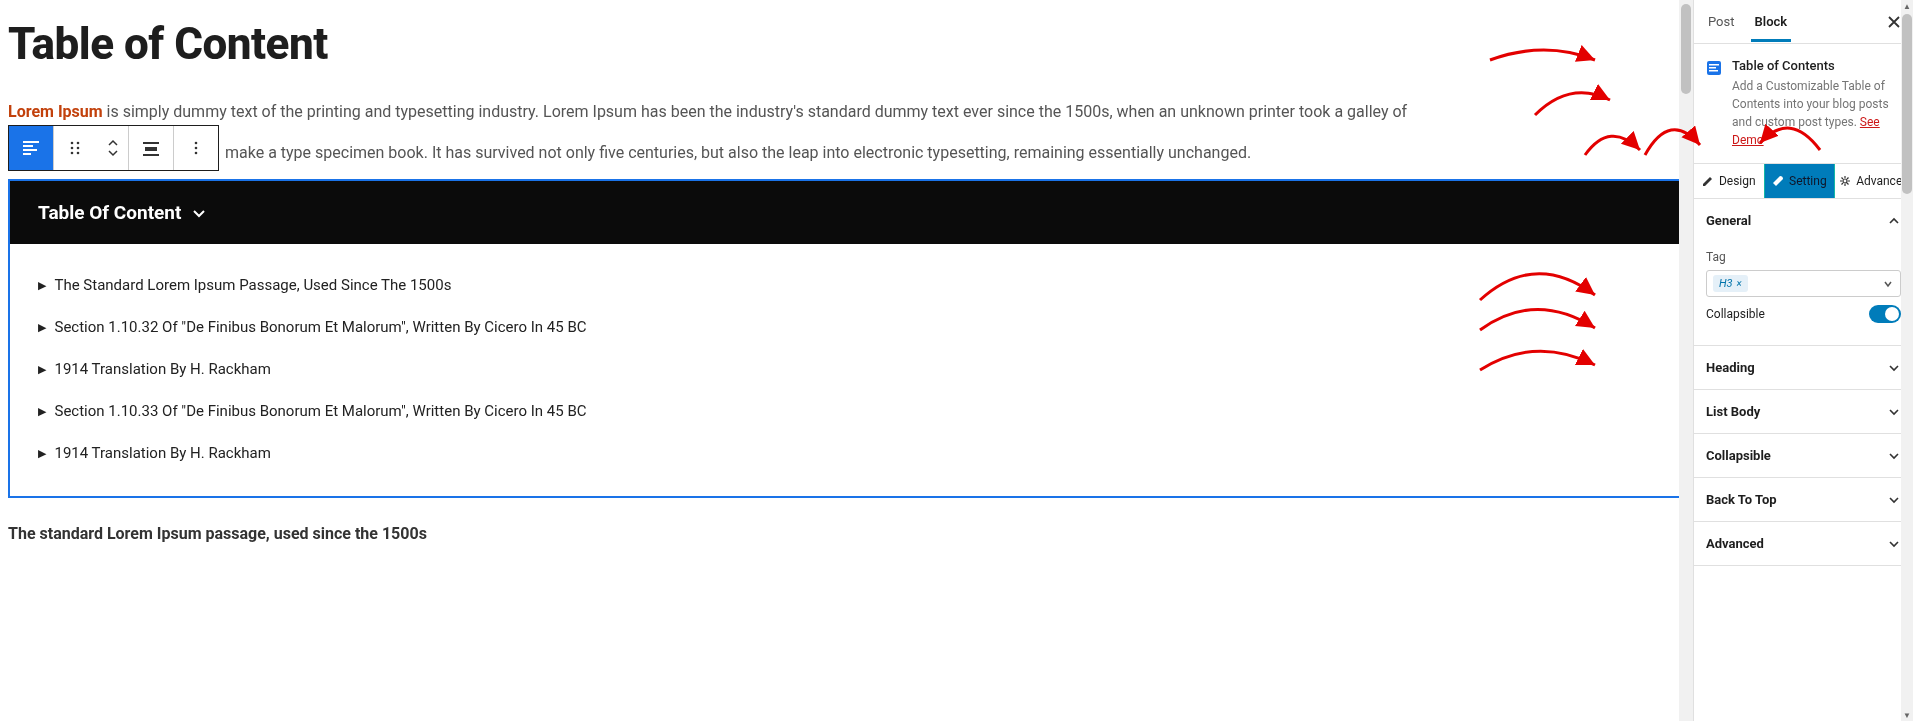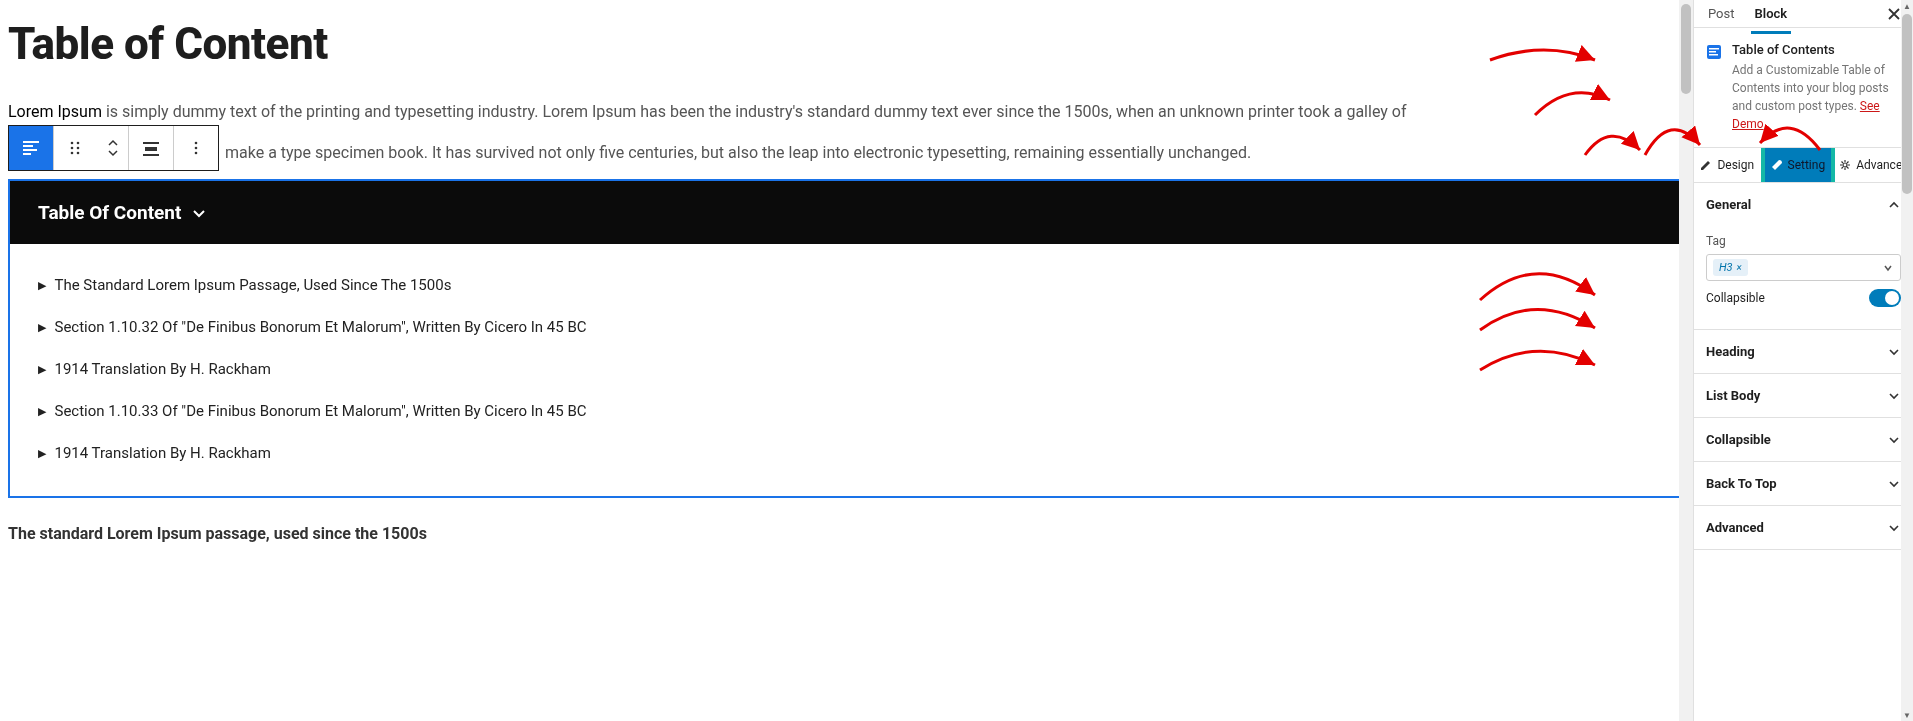--- a/index.html
+++ b/index.html
@@ -3,52 +3,52 @@
 <meta charset="utf-8">
 <style>
 * { box-sizing: border-box; margin: 0; padding: 0; }
 body { font-family: -apple-system, BlinkMacSystemFont, "Segoe UI", Roboto, sans-serif; font-size: 13px; color: #1e1e1e; background: #fff; overflow: hidden; }
 .app { display: flex; width: 1913px; height: 721px; position: relative; }
 .main { flex: 1; padding: 0 8px; overflow-y: auto; position: relative; }
 .main-scroll { position: absolute; right: 0; top: 0; width: 14px; height: 100%; background: #f1f1f1; }
 .main-scroll-thumb { position: absolute; left: 2px; top: 4px; width: 10px; height: 90px; background: #c1c1c1; border-radius: 5px; }
 .page-title { font-size: 44px; font-weight: 800; font-family: "Segoe UI", Roboto, sans-serif; margin: 18px 0 28px 0; letter-spacing: -0.5px; }
 .para { font-size: 16px; color: #555; line-height: 1.7; margin-bottom: 4px; }
-.para .bold { font-weight: 400; color: #000000; }
+.para .bold { font-weight: 700; color: #c2410c; }
 .block-toolbar { display: inline-flex; align-items: center; border: 1px solid #1e1e1e; background: #fff; height: 46px; margin-top: -4px; position: relative; z-index: 5; }
 .tb-group { display: flex; align-items: center; height: 100%; }
 .tb-divider { width: 1px; height: 100%; background: #ccc; }
 .tb-btn { width: 44px; height: 44px; display: flex; align-items: center; justify-content: center; cursor: pointer; }
 .tb-btn.narrow { width: 30px; }
 .toc-block { border: 2px solid #1a73e8; margin-top: 8px; }
 .toc-header { background: #0b0b0b; color: #fff; padding: 20px 28px; display: flex; align-items: center; gap: 10px; font-family: "Segoe UI", Roboto, sans-serif; }
 .toc-header-title { font-weight: 700; font-size: 19px; }
 .toc-body { padding: 20px 28px 22px 28px; }
 .toc-item { display: flex; align-items: center; gap: 8px; padding: 12px 0; font-size: 15px; color: #222; font-family: "Segoe UI", Roboto, sans-serif; }
 .toc-item .tri { font-size: 11px; }
 .sub-heading { font-weight: 700; font-size: 16px; color: #333; margin-top: 26px; }
 .sidebar { width: 220px; border-left: 1px solid #e0e0e0; display: flex; flex-direction: column; position: relative; }
 .sb-scroll { position: absolute; right: 0; top: 0; width: 12px; height: 100%; background: #f1f1f1; }
 .sb-scroll-up, .sb-scroll-down { position: absolute; left: 0; width: 12px; height: 12px; display:flex; align-items:center; justify-content:center; font-size:8px; color:#666; }
 .sb-scroll-up { top: 0; }
 .sb-scroll-down { bottom: 0; }
 .sb-scroll-thumb { position: absolute; left: 1px; top: 14px; width: 10px; height: 180px; background: #c1c1c1; border-radius: 5px; }
-.sb-tabs { display: flex; align-items: center; border-bottom: 1px solid #e0e0e0; padding: 0 4px; height: 28px; }
+.sb-tabs { display: flex; align-items: center; border-bottom: 1px solid #e0e0e0; padding: 0 4px; height: 44px; }
 .sb-tab { padding: 12px 10px; font-size: 13px; color: #555; cursor: pointer; position: relative; }
 .sb-tab.active { color: #1e1e1e; font-weight: 600; }
 .sb-tab.active::after { content:""; position:absolute; left:6px; right:6px; bottom:-1px; height:3px; background:#007cba; }
 .sb-close { margin-left: auto; padding: 8px; cursor: pointer; }
 .block-info { padding: 14px 12px; border-bottom: 1px solid #e0e0e0; display:flex; gap:10px; }
 .block-icon { width: 16px; height: 16px; flex-shrink:0; margin-top:2px; }
 .block-info-text { font-size: 12px; }
 .block-name { font-weight: 500; color: #1e1e1e; margin-bottom: 4px; font-size: 13px; }
 .block-desc { color: #757575; line-height: 1.5; }
 .see-demo { color: #cc1818; text-decoration: underline; }
 .mode-tabs { display: flex; border-bottom: 1px solid #e0e0e0; }
-.mode-tab { flex:1; display:flex; align-items:center; justify-content:center; gap:5px; padding: 10px 4px; font-size: 12px; cursor:pointer; border-right: 4px solid #14b8a6; }
+.mode-tab { flex:1; display:flex; align-items:center; justify-content:center; gap:5px; padding: 10px 4px; font-size: 12px; cursor:pointer; border-right: 1px solid #14b8a6; }
 .mode-tab:last-child { border-right: none; }
 .mode-tab.active { background: #007cba; color: #0f172a; }
 .panel-section { border-bottom: 1px solid #e0e0e0; }
 .panel-header { display:flex; align-items:center; justify-content:space-between; padding: 14px 12px; font-size: 13px; font-weight: 700; cursor:pointer; }
 .panel-body { padding: 0 12px 14px 12px; }
 .field-label { font-size: 12px; color: #555; margin-bottom: 6px; margin-top: 8px; }
 .tag-select { display:flex; align-items:center; border: 1px solid #ccc; border-radius: 3px; padding: 4px 6px; background:#fff; position:relative;font-style:italic; }
 .tag-chip { background: #e5f0f8; color: #0073aa; border-radius: 3px; padding: 2px 6px; font-size: 11px; display:inline-flex; align-items:center; gap:4px; }
 .tag-chip .x { color: #0073aa; font-size: 10px; cursor:pointer; }
 .tag-caret { margin-left:auto; color:#555; }

